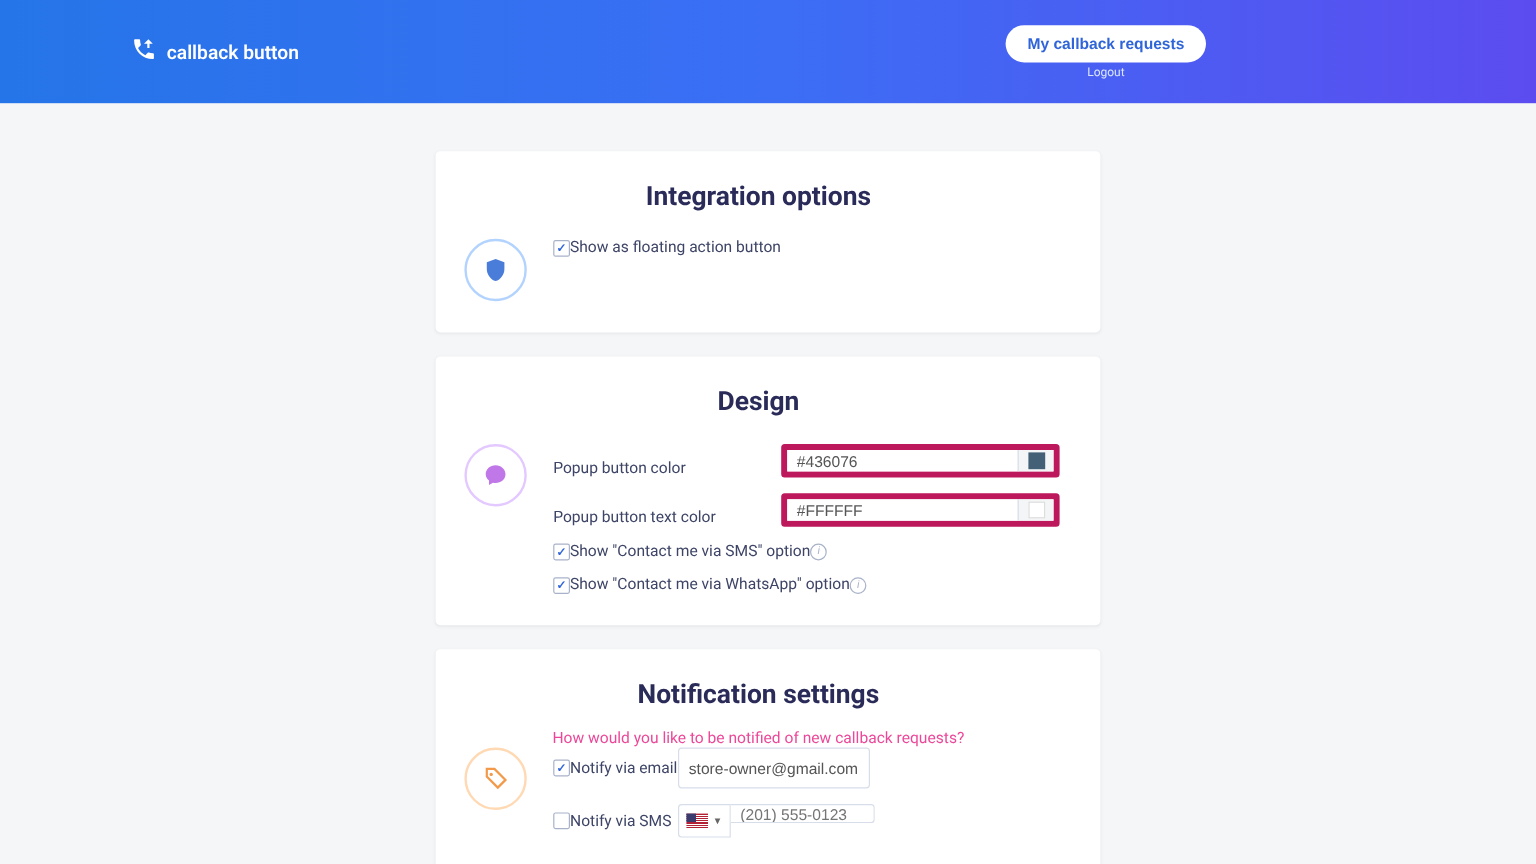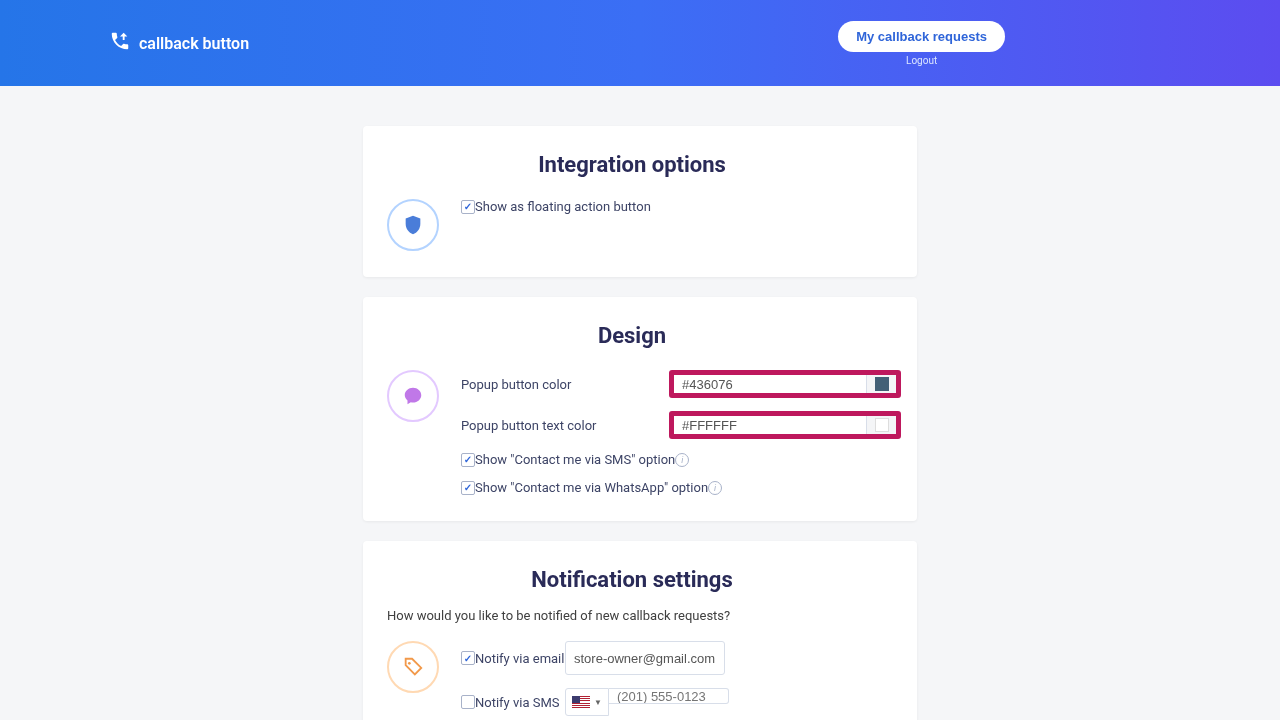--- a/index.html
+++ b/index.html
@@ -9,30 +9,30 @@
 .logo { display: flex; align-items: center; gap: 8px; }
 .logo-icon svg { width: 22px; height: 22px; }
 .logo-text { color: #fff; font-size: 16px; font-weight: 600; }
 .header-right { display: flex; flex-direction: column; align-items: center; gap: 3px; margin-right: 215px; }
 .btn-requests { background: #fff; color: #2f65d9; border: none; border-radius: 18px; padding: 8px 18px; font-size: 13px; font-weight: 600; cursor: pointer; }
 .logout { color: #dbe5ff; font-size: 10px; cursor: pointer; text-decoration: none; }
 
 .main { padding: 40px 0; display: flex; flex-direction: column; align-items: center; gap: 20px; }
 .card { width: 554px; background: #fff; border-radius: 4px; box-shadow: 0 1px 3px rgba(0,0,0,0.06); padding: 26px 40px 26px 24px; }
 .card-title { text-align: center; color: #2a2b58; font-size: 22px; font-weight: 700; margin-bottom: 22px; }
-.card-sub { text-align: left; color: #404040; font-size: 13px; margin-top: -6px; margin-bottom: 18px; }
+.card-sub { text-align: center; color: #ec4899; font-size: 13px; margin-top: -6px; margin-bottom: 0; }
 .card-body { display: flex; align-items: flex-start; gap: 22px; }
 .section-icon { width: 52px; height: 52px; border-radius: 50%; border: 2px solid; display: flex; align-items: center; justify-content: center; flex-shrink: 0; }
 .icon-blue { border-color: #b3d3ff; }
 .icon-purple { border-color: #e3c9ff; }
 .icon-orange { border-color: #ffd9b3; }
 .section-icon svg { width: 22px; height: 22px; }
 .fields { flex: 1; display: flex; flex-direction: column; gap: 13px; }
 
-.row { display: flex; align-items: center; gap: 28px; }
+.row { display: flex; align-items: flex-end; gap: 10px; }
 .row-check { display: flex; align-items: center; }
 .row-label { color: #3d4466; font-size: 13px; min-width: 180px; }
 .row-check label { color: #3d4466; font-size: 13px; }
 .check { width: 14px; height: 14px; border: 1px solid #a8b2c9; border-radius: 2px; display: inline-flex; align-items: center; justify-content: center; background: #fff; cursor: pointer; flex-shrink: 0; }
 .check.checked::after { content: "✓"; font-size: 10px; color: #2f65d9; font-weight: bold; }
 
 .input-text { border: 1px solid #d8dee9; border-radius: 3px; padding: 16px 8px; font-size: 13px; color: #555; height: 28px; }
 .color-group { display: flex; border: 5px solid #be185d; border-radius: 3px; width: 232px; height: 28px; overflow: hidden; }
 .color-group input { border: none; flex: 1; padding: 0 8px; font-size: 13px; color: #555; outline: none; }
 .swatch-wrap { width: 32px; border-left: 1px solid #d8dee9; background: #f4f5f7; display: flex; align-items: center; justify-content: center; }

